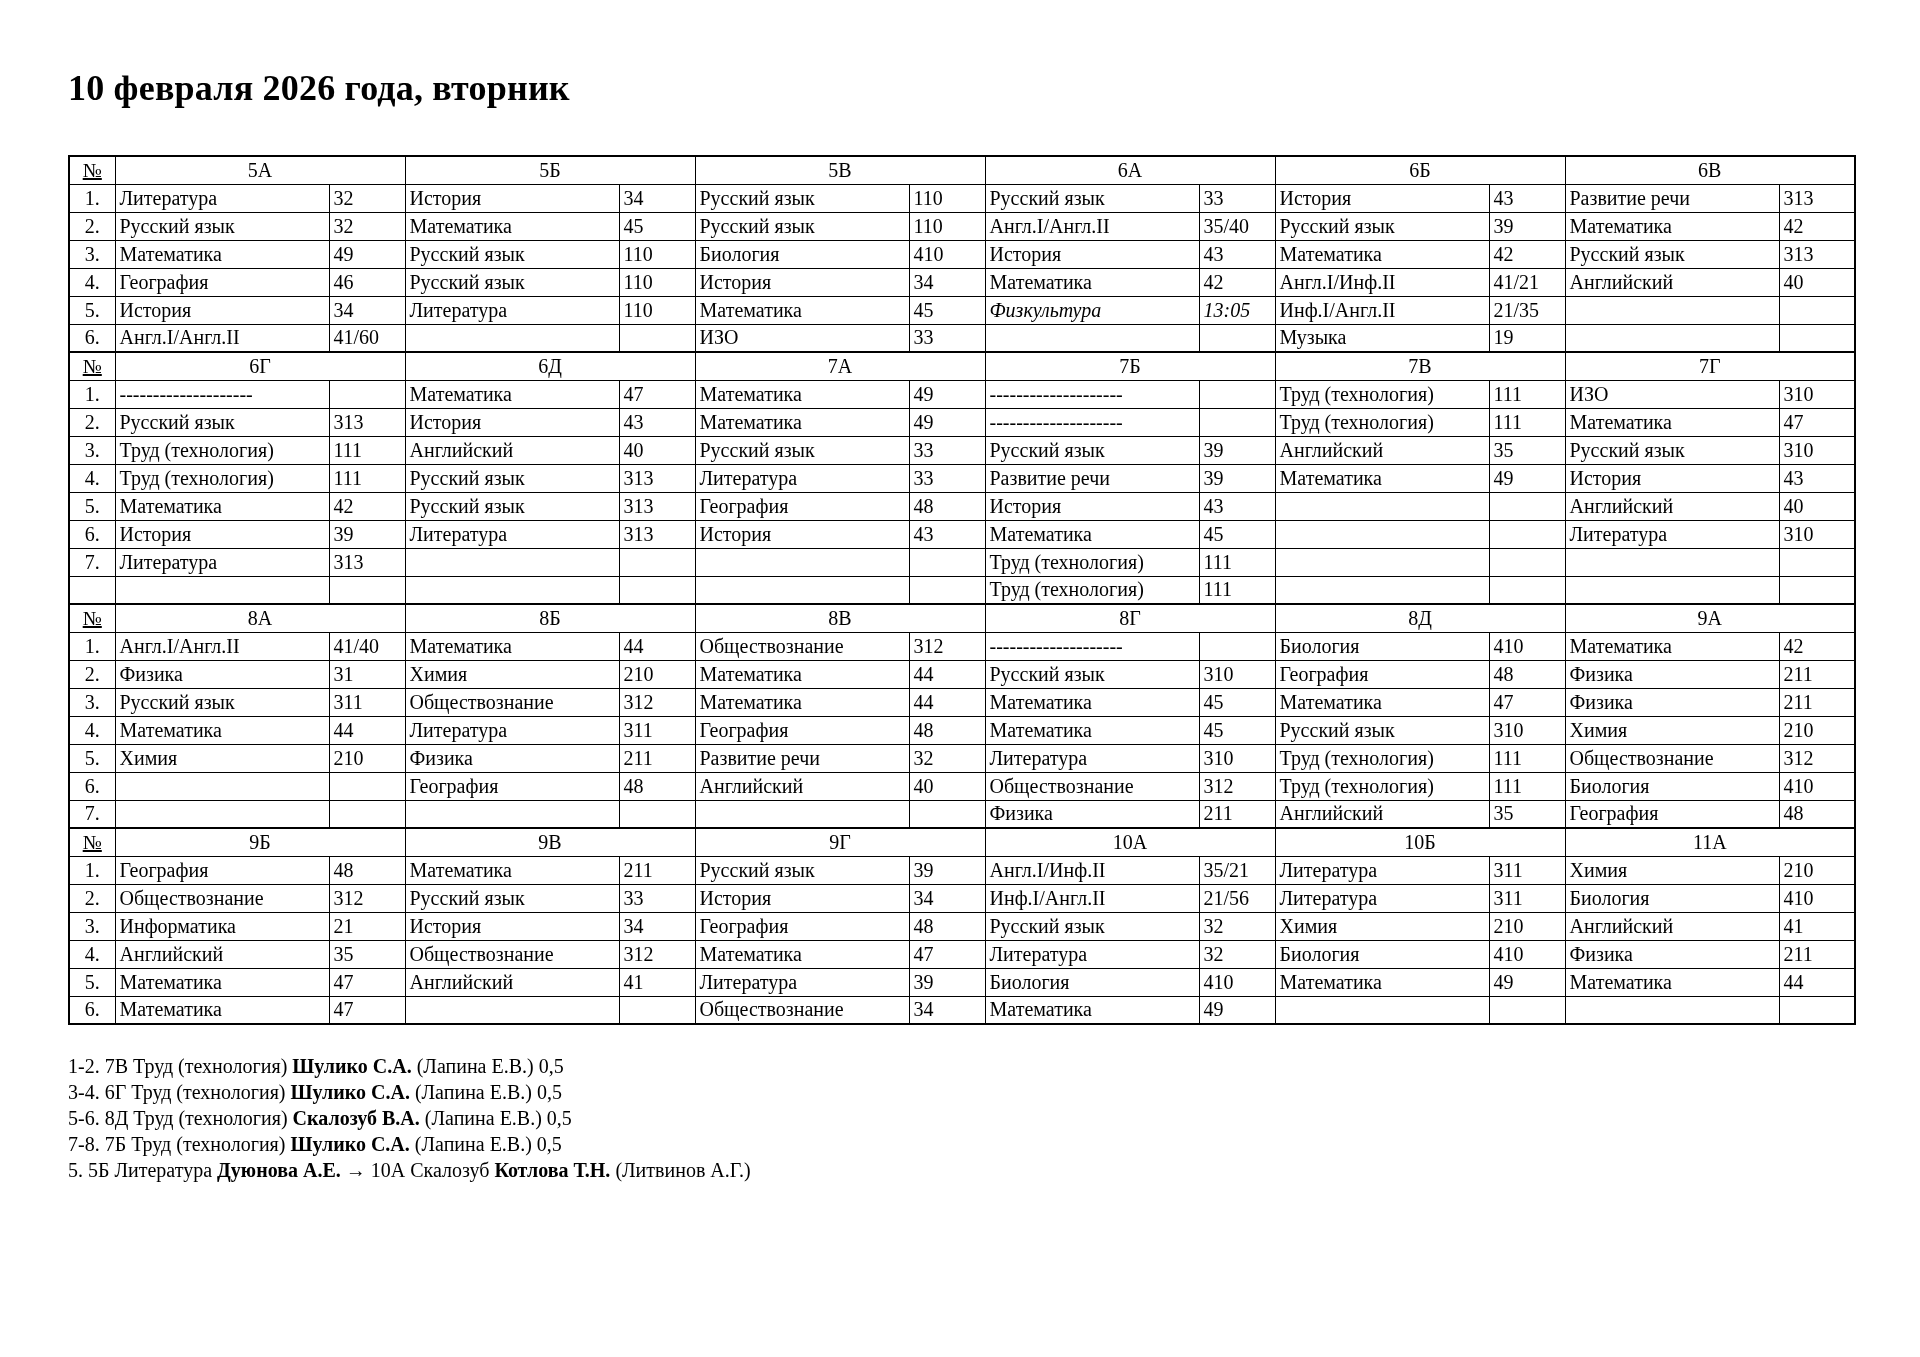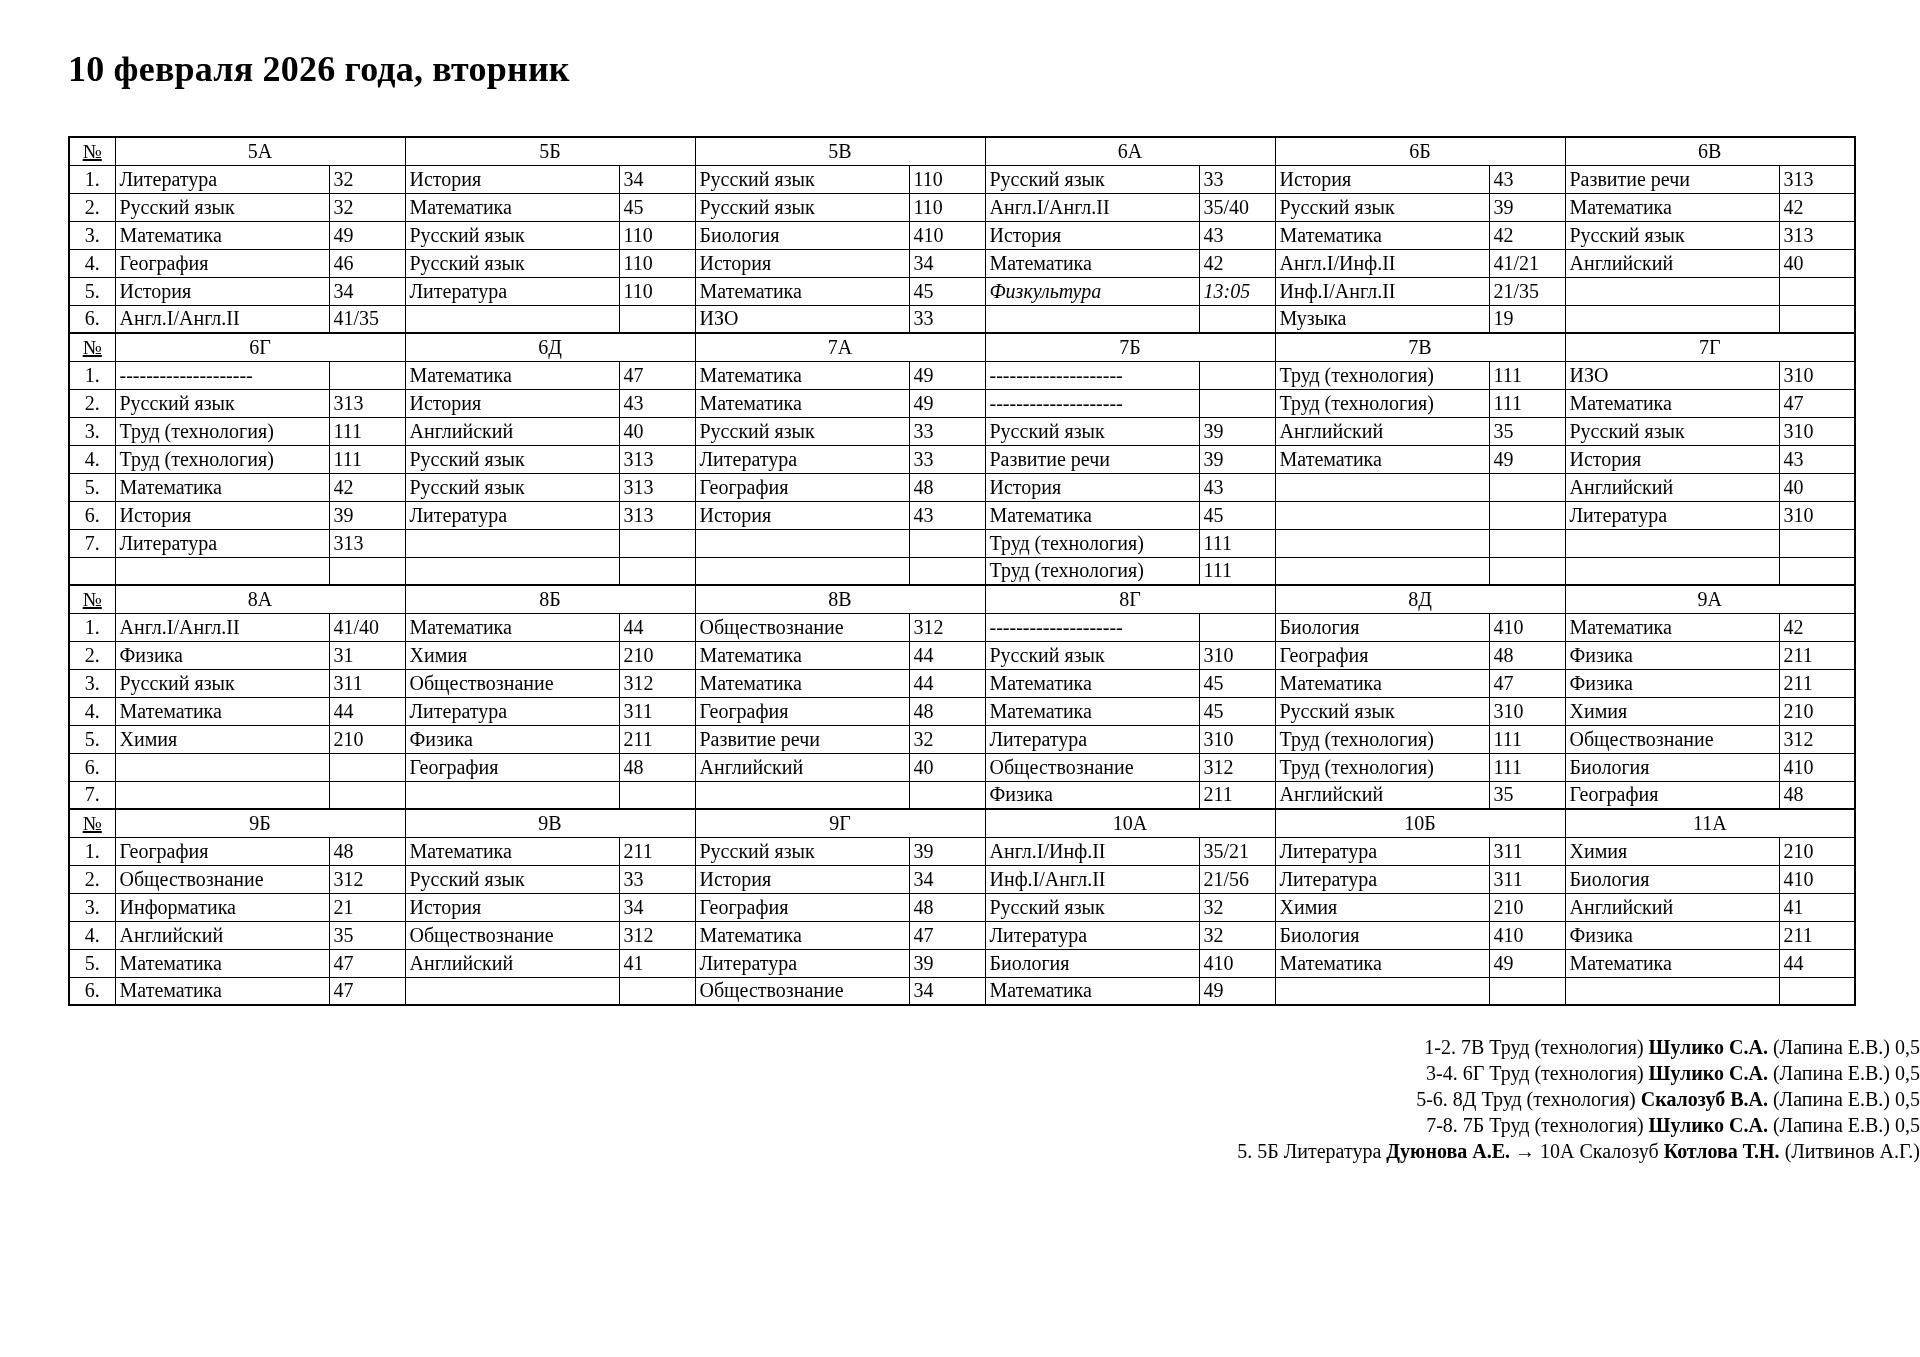--- a/index.html
+++ b/index.html
@@ -3,21 +3,21 @@
 <meta charset="utf-8">
 <style>
   * { box-sizing: border-box; }
   html, body {
     margin: 0; padding: 0;
     background: #ffffff;
     color: #000000;
     font-family: "Liberation Serif", "DejaVu Serif", serif;
   }
   body { width: 1920px; height: 1357px; overflow: hidden; }
-  .page { padding: 48px 0 0 68px; }
+  .page { padding: 67px 0 0 68px; }
 
   h1.title {
     font-size: 36px;
     font-weight: bold;
     margin: 0 0 46px 0;
     letter-spacing: 0.2px;
   }
 
   table.timetable {
     border-collapse: collapse;
@@ -52,21 +52,20 @@
   td.num  { text-align: center; padding-right: 8px; }
   td.subj { text-align: left; padding-left: 8px; }
   td.room { text-align: left; padding-left: 8px; }
   .it { font-style: italic; }
 
   .notes { margin-top: 28px; }
   .notes p {
     margin: 0;
     font-size: 20px;
     line-height: 26px;
-    text-align: right;
   }
 </style>
 </head>
 <body>
 
 <div class="page">
   <h1 class="title">10 февраля 2026 года, вторник</h1>
 
   <table class="timetable">
     <colgroup>
@@ -165,21 +164,21 @@
           <td class="subj it">Физкультура</td>
           <td class="room it">13:05</td>
           <td class="subj">Инф.I/Англ.II</td>
           <td class="room">21/35</td>
           <td class="subj"></td>
           <td class="room"></td>
         </tr>
         <tr>
           <td class="num">6.</td>
           <td class="subj">Англ.I/Англ.II</td>
-          <td class="room">41/35</td>
+          <td class="room">41/60</td>
           <td class="subj"></td>
           <td class="room"></td>
           <td class="subj">ИЗО</td>
           <td class="room">33</td>
           <td class="subj"></td>
           <td class="room"></td>
           <td class="subj">Музыка</td>
           <td class="room">19</td>
           <td class="subj"></td>
           <td class="room"></td>

